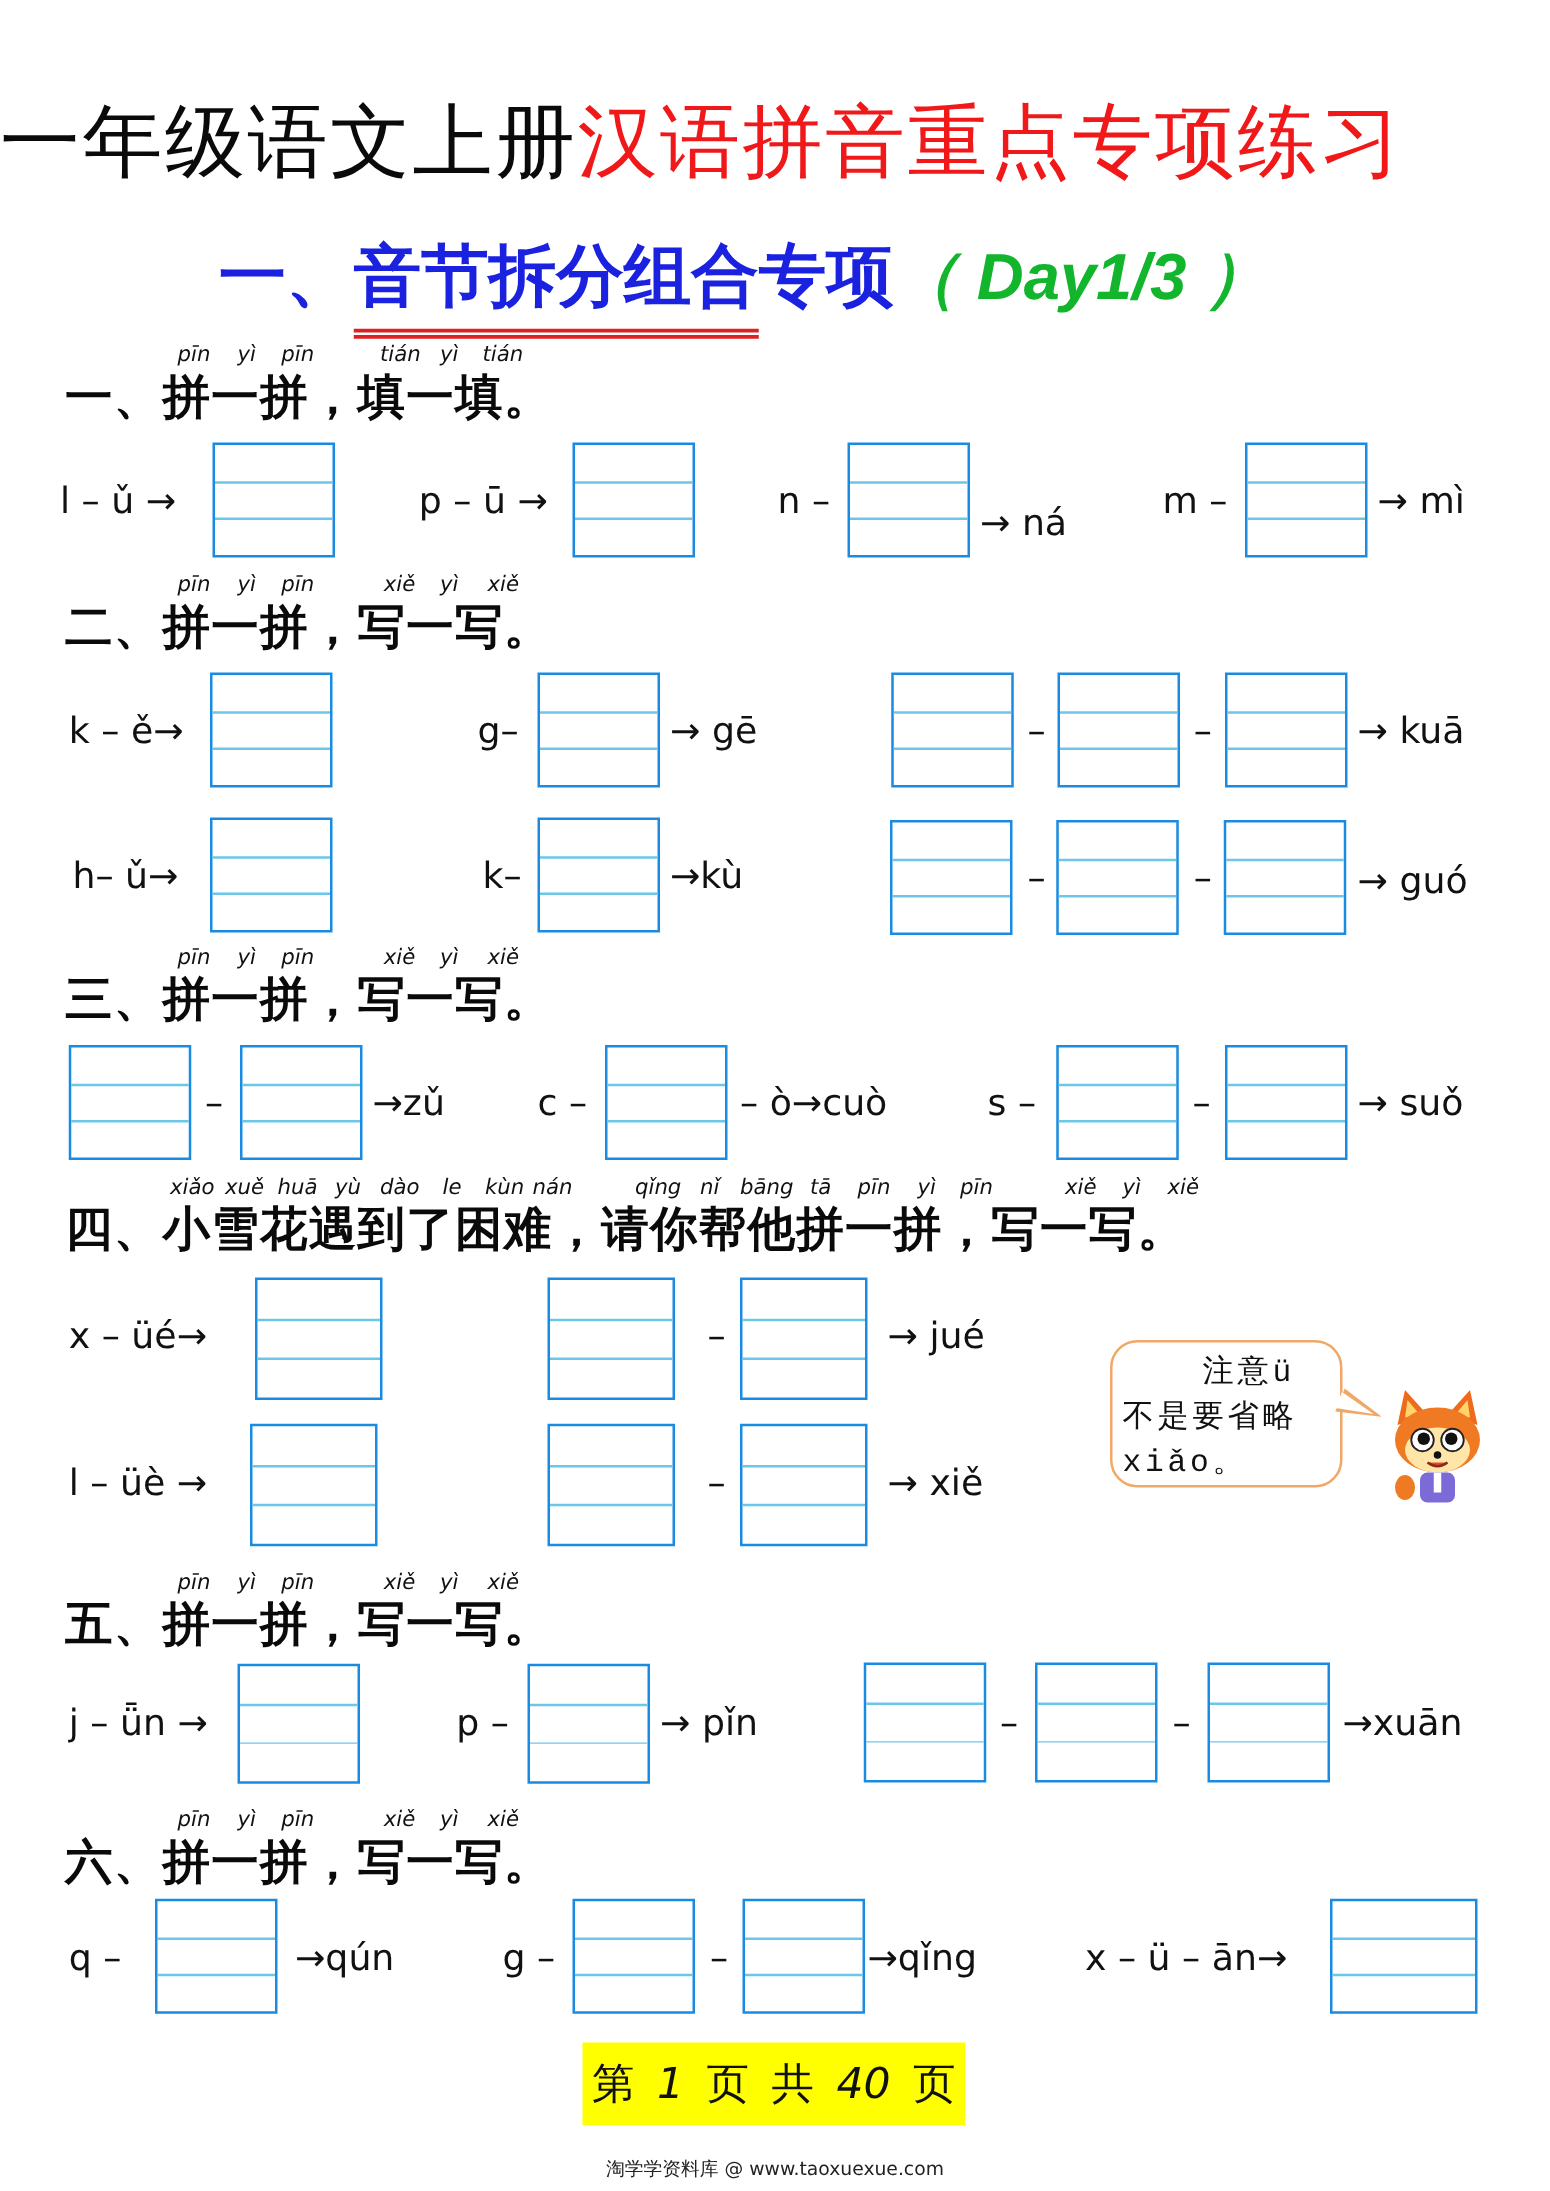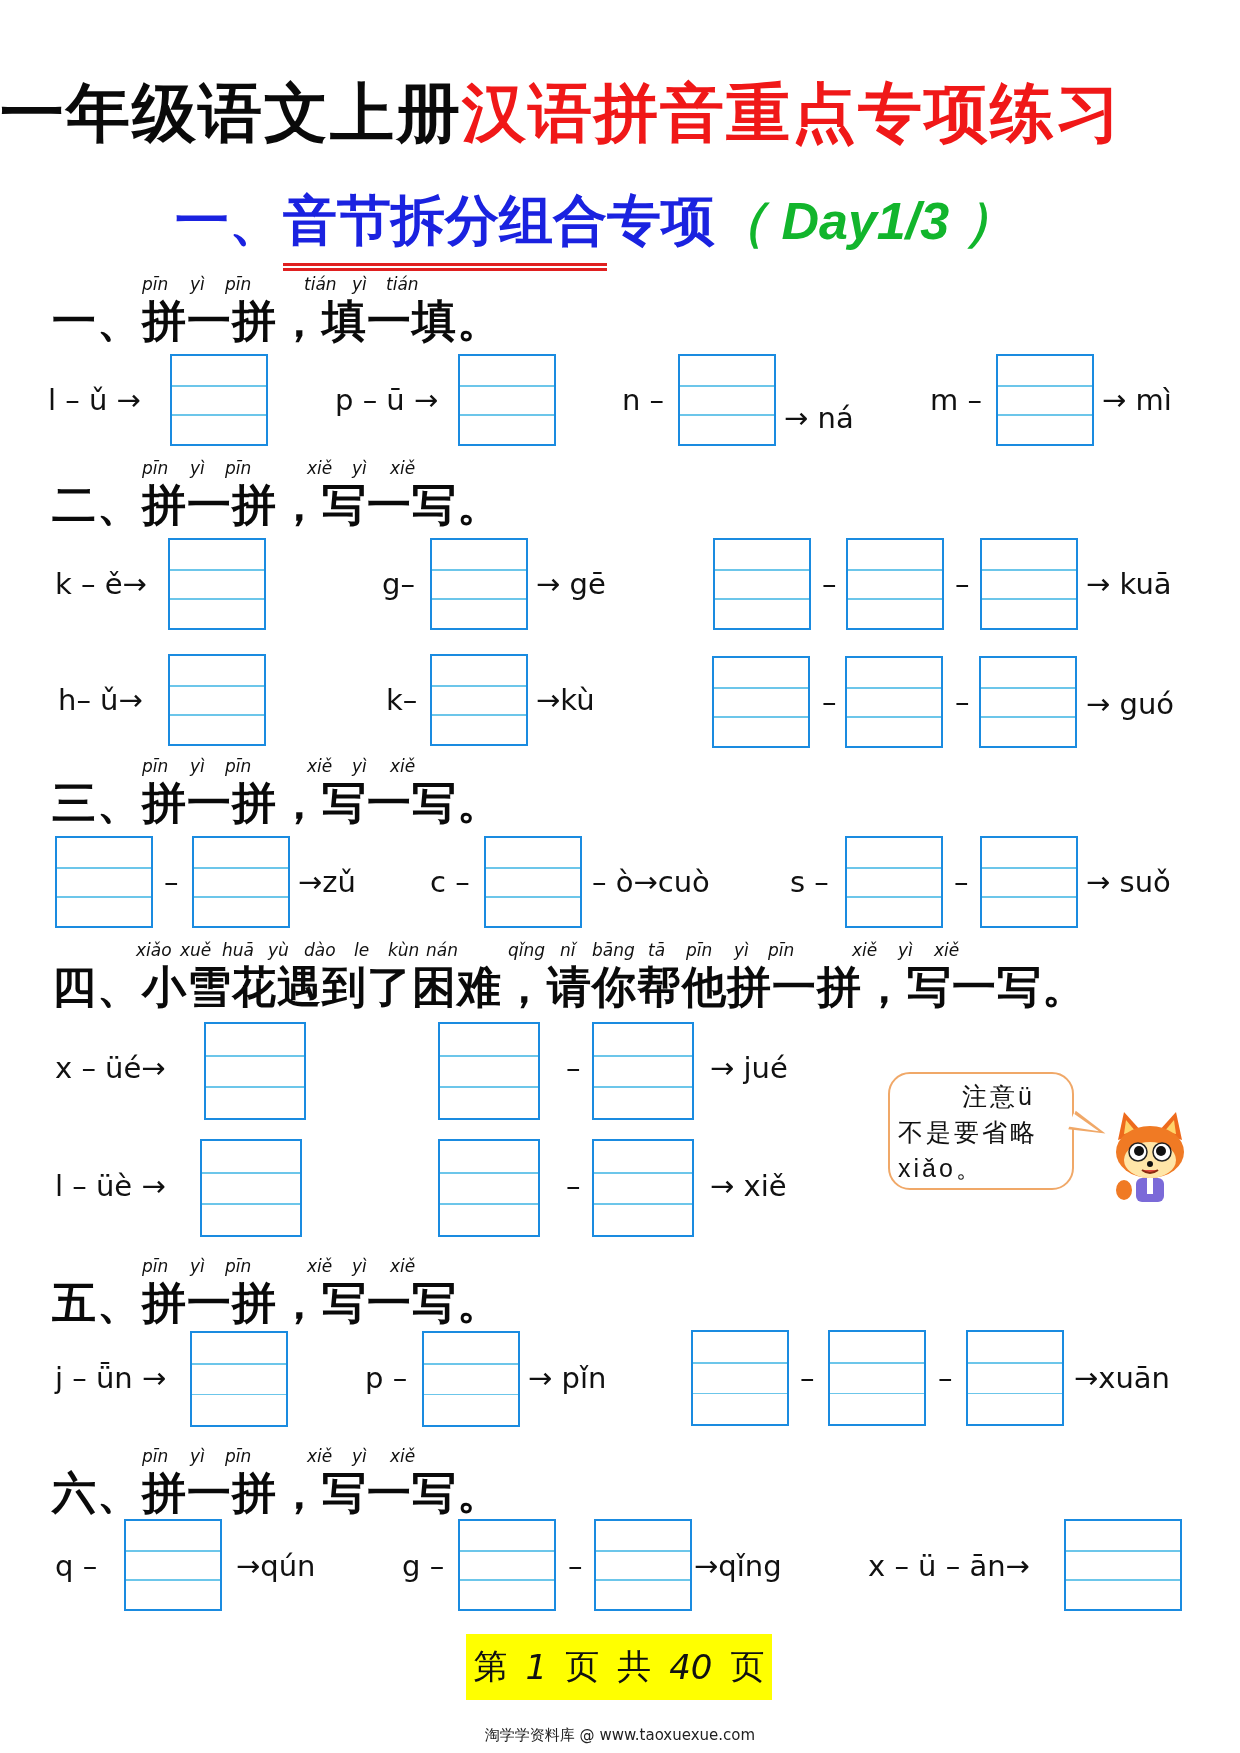--- a/index.html
+++ b/index.html
@@ -3,21 +3,21 @@
 <meta charset="utf-8">
 <style>
   html, body { margin: 0; padding: 0; }
   body {
     width: 1240px; height: 1753px; background: #ffffff; position: relative; overflow: hidden;
     font-family: "Liberation Sans", "DejaVu Sans", sans-serif; color: #111;
   }
   .abs { position: absolute; }
   .main-title {
     left: 0; top: 70px; width: 1020px; text-align: left;
-    font-family: "DejaVu Serif", "Liberation Serif", serif; font-weight: bold;
+    font-family: "DejaVu Serif", "Liberation Serif", serif; font-weight: normal;
     font-size: 64px; letter-spacing: 2px; white-space: nowrap;
   }
   .main-title .black { color: #0a0a0a; }
   .main-title .red { color: #f01818; }
   .sub-title {
     left: 175px; top: 185px; white-space: nowrap;
     font-family: "DejaVu Serif", serif; font-weight: bold; font-size: 54px; color: #1a22e0;
   }
   .sub-title .underlined { position: relative; display: inline-block; }
   .sub-title .underlined::after {
@@ -25,21 +25,21 @@
     background: #e02020; box-shadow: 0 5px 0 #e02020;
   }
   .sub-title .day { color: #12b52c; font-family: "Liberation Sans", sans-serif; font-style: italic; font-weight: bold; font-size: 52px; }
   .sec-head { position: absolute; left: 52px; white-space: nowrap; }
   .sec-head .pinyin {
     position: absolute; top: 0; font-family: "DejaVu Sans", sans-serif; font-style: italic;
     font-size: 17px; color: #111; white-space: nowrap;
   }
   .sec-head .hanzi {
     position: absolute; top: 18px; left: 0; font-family: "DejaVu Serif", serif; font-weight: bold;
-    font-size: 44px; color: #0a0a0a; white-space: nowrap; letter-spacing: 1px;
+    font-size: 38px; color: #0a0a0a; white-space: nowrap; letter-spacing: 1px;
   }
   .box {
     position: absolute; box-sizing: border-box; border: 2.5px solid #1a8be0; background: #fff;
   }
   .box::before, .box::after {
     content: ""; position: absolute; left: 0; right: 0; height: 1.5px; background: #6cc6ea;
   }
   .box::before { top: 33%; }
   .box::after { top: 66%; }
   .lbl {
@@ -54,21 +54,21 @@
     position: absolute; left: 1072px; top: 1110px; width: 0; height: 0;
     border-top: 10px solid transparent; border-bottom: 10px solid transparent; border-left: 36px solid #f0a868;
     transform: rotate(22deg); transform-origin: left center;
   }
   .bubble-tail-inner {
     position: absolute; left: 1071px; top: 1113px; width: 0; height: 0;
     border-top: 7px solid transparent; border-bottom: 7px solid transparent; border-left: 30px solid #fff;
     transform: rotate(22deg); transform-origin: left center;
   }
   .bubble .line {
-    position: absolute; font-family: Liberation Sans, sans-serif; font-size: 25px; color: #111; white-space: nowrap; letter-spacing: 3px;
+    position: absolute; font-family: Liberation Mono, monospace; font-size: 25px; color: #111; white-space: nowrap; letter-spacing: 3px;
   }
   .fox { position: absolute; left: 1110px; top: 1110px; width: 80px; height: 96px; }
   .page-badge {
     position: absolute; left: 466px; top: 1634px; width: 306px; height: 66px; background: #ffff00;
     display: flex; align-items: center; justify-content: center; gap: 18px;
     font-family: "DejaVu Serif", serif; font-size: 34px; color: #111;
   }
   .page-badge .num { font-style: italic; font-family: "DejaVu Sans", sans-serif; }
   .footer {
     position: absolute; left: 0; width: 1240px; top: 1726px; text-align: center;

